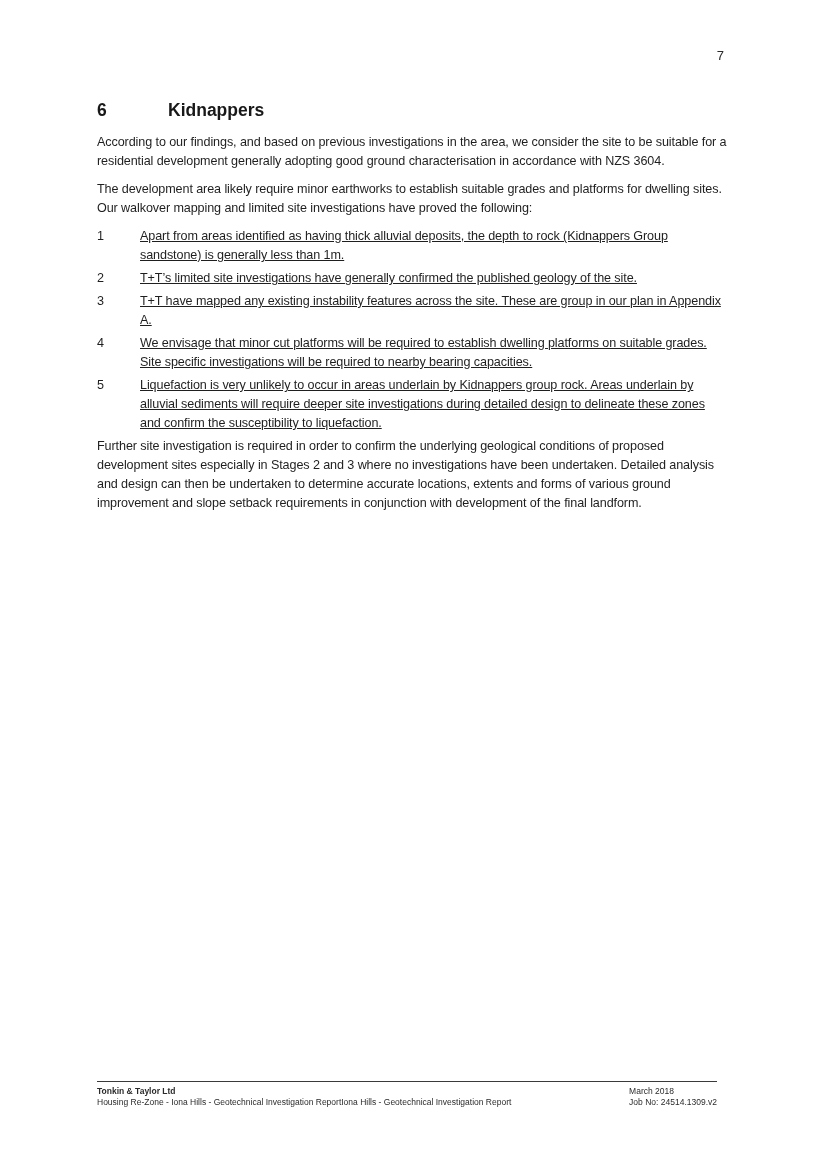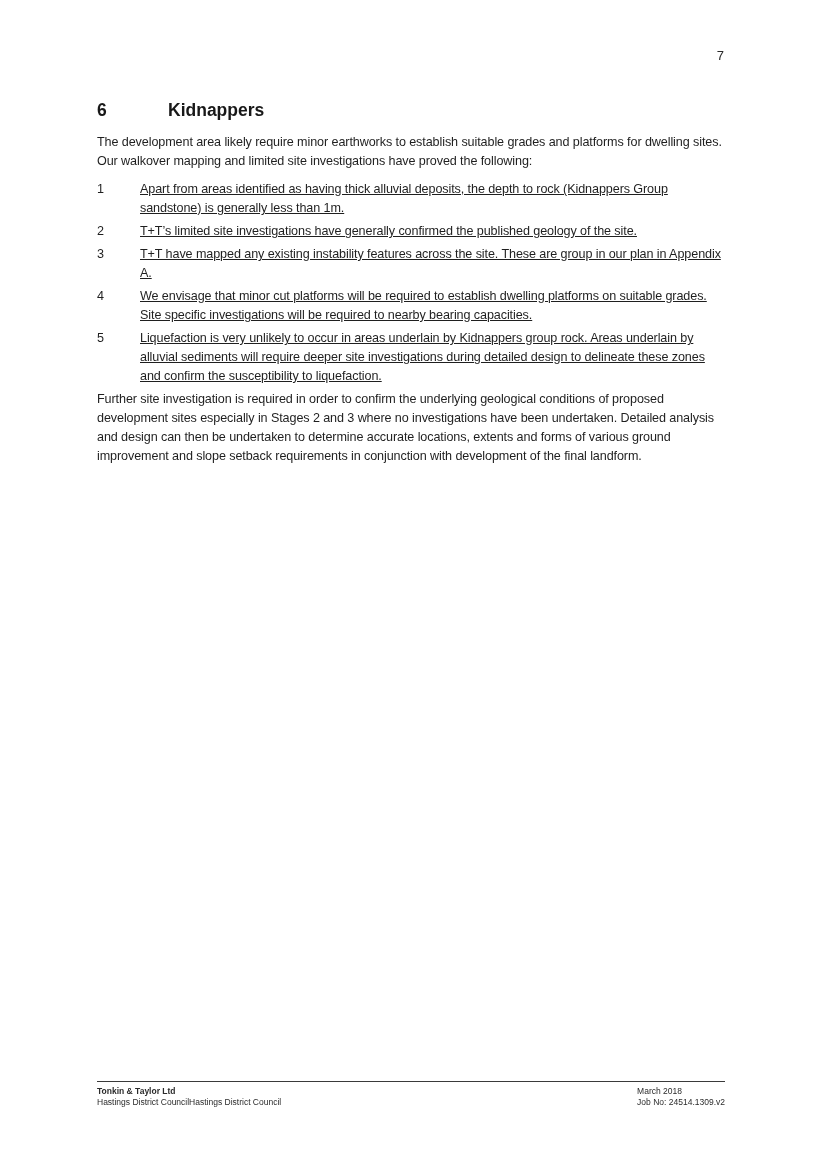--- a/index.html
+++ b/index.html
@@ -62,21 +62,21 @@
   .list-item .li-num {
     flex: 0 0 43px;
   }
   .list-item .li-text {
     flex: 1 1 auto;
     text-decoration: underline;
   }
   .footer {
     position: absolute;
     left: 97px;
-    right: 96px;
+    right: 104px;
     top: 1081px;
   }
   .footer-rule {
     border-top: 1.5px solid #3a3a3a;
     width: 100%;
     height: 0;
   }
   .footer-cols {
     display: flex;
     justify-content: space-between;
@@ -96,20 +96,21 @@
 
   <div class="page-number">7</div>
 
   <div class="content">
 
     <div class="heading">
       <span class="h-num">6</span>
       <span class="h-title">Kidnappers</span>
     </div>
 
+    <p class="para">According to our findings, and based on previous investigations in the area, we consider the site to be suitable for a residential development generally adopting good ground characterisation in accordance with NZS 3604.</p>
 
     <p class="para">The development area likely require minor earthworks to establish suitable grades and platforms for dwelling sites. Our walkover mapping and limited site investigations have proved the following:</p>
 
     <div class="num-list">
 
       <div class="list-item">
         <span class="li-num">1</span>
         <span class="li-text">Apart from areas identified as having thick alluvial deposits, the depth to rock (Kidnappers Group sandstone) is generally less than 1m.</span>
       </div>
 
@@ -138,21 +139,21 @@
     <p class="para">Further site investigation is required in order to confirm the underlying geological conditions of proposed development sites especially in Stages 2 and 3 where no investigations have been undertaken. Detailed analysis and design can then be undertaken to determine accurate locations, extents and forms of various ground improvement and slope setback requirements in conjunction with development of the final landform.</p>
 
 
   </div>
 
   <div class="footer">
     <div class="footer-rule"></div>
     <div class="footer-cols">
       <div class="footer-left">
         <div class="footer-company">Tonkin &amp; Taylor Ltd</div>
-        <div class="footer-client">Hastings District CouncilHastings District Council</div>
+        <div class="footer-project">Housing Re-Zone - Iona Hills - Geotechnical Investigation ReportIona Hills - Geotechnical Investigation Report</div>
       </div>
       <div class="footer-right">
         <div class="footer-date">March 2018</div>
         <div class="footer-job">Job No: 24514.1309.v2</div>
       </div>
     </div>
   </div>
 
 </div>
 

